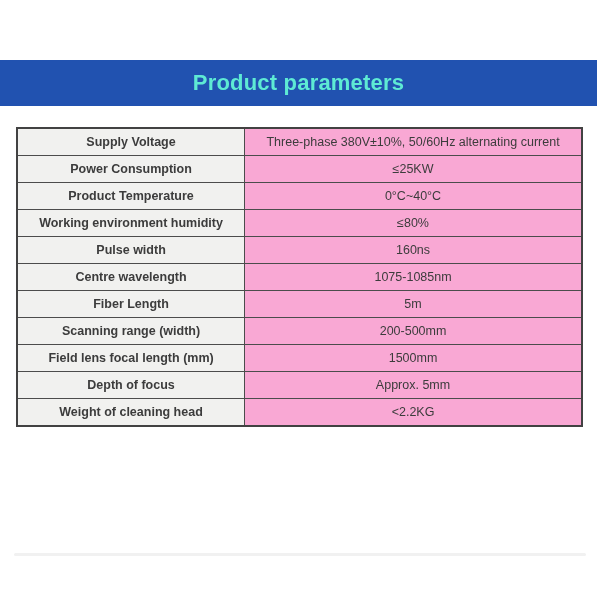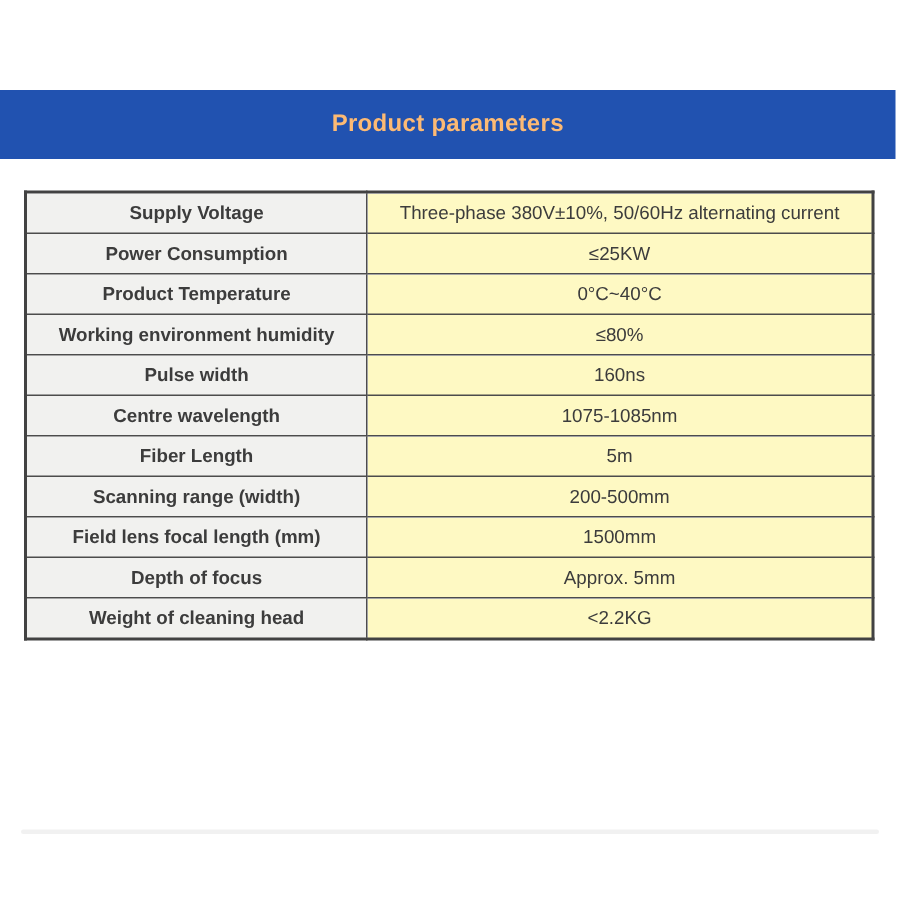--- a/index.html
+++ b/index.html
@@ -20,22 +20,22 @@
     left: 0;
     top: 60px;
     width: 597px;
     height: 46px;
     background: #2152b0;
     display: flex;
     align-items: center;
     justify-content: center;
   }
   .banner-title {
-    color: #fdba74;
-    font-size: 16px;
+    color: #5eead4;
+    font-size: 22px;
     font-weight: bold;
     letter-spacing: 0.2px;
   }
   table.params {
     position: absolute;
     left: 16px;
     top: 127px;
     width: 567px;
     border-collapse: collapse;
     table-layout: fixed;
@@ -51,21 +51,21 @@
     padding: 0 4px;
     white-space: nowrap;
     overflow: hidden;
   }
   table.params td.label {
     width: 38.6%;
     background: #f1f1ef;
     font-weight: bold;
   }
   table.params td.value {
-    background: #fef9c3;
+    background: #f9a8d4;
   }
   .faint-line {
     position: absolute;
     left: 14px;
     top: 553px;
     width: 572px;
     height: 3px;
     background: #f1f1f1;
     border-radius: 2px;
   }

